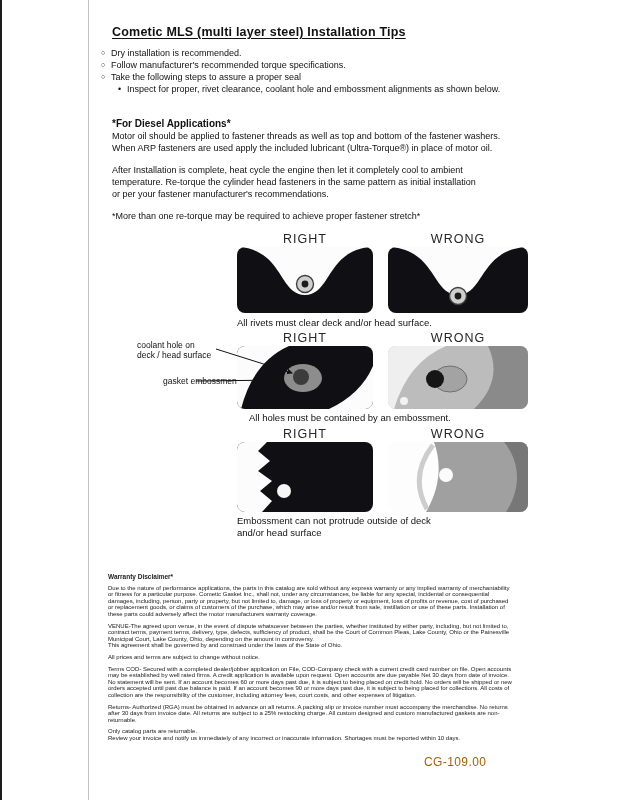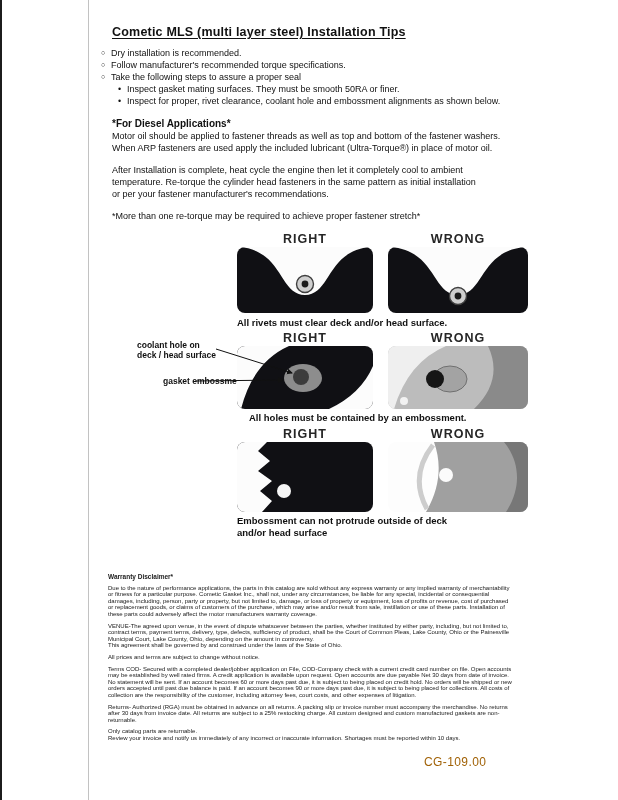--- a/index.html
+++ b/index.html
@@ -16,21 +16,21 @@
   .bullet { padding-left:10px; position:relative; }
   .bullet::before { content:"○"; position:absolute; left:0; top:0; font-size:7px; line-height:12px; }
   .sub-bullets { margin-left:17px; }
   .sub { padding-left:9px; position:relative; }
   .sub::before { content:"•"; position:absolute; left:0; top:0; font-size:9px; line-height:12px; }
 
   .diesel { position:absolute; left:112px; top:118px; width:402px; font-size:9px; line-height:12px; }
   .diesel-heading { font-weight:bold; font-size:10px; margin-bottom:0; }
   .diesel p { white-space:pre-line; margin-bottom:10px; }
 
-  .diagrams { position:absolute; left:0; top:230px; width:552px; height:330px;font-weight:bold; }
+  .diagrams { position:absolute; left:0; top:230px; width:552px; height:330px; }
   .dg-label { position:absolute; font-size:12.5px; letter-spacing:1px; color:#262626; text-align:center; }
   .dg-caption { position:absolute; font-size:9.5px; color:#111; white-space:pre-line; line-height:12px; }
   .panel { position:absolute; line-height:0; }
   .callout { position:absolute; font-size:8.5px; line-height:10px; color:#111; white-space:pre-line; }
   .arrows { position:absolute; left:0; top:0; width:618px; height:330px; pointer-events:none; }
 
   .warranty { position:absolute; left:108px; top:574px; width:404px; font-size:6px; line-height:6.6px; color:#1a1a1a; }
   .warranty-heading { font-weight:bold; font-size:6.5px; margin-bottom:4px; }
   .warranty p { margin-bottom:5px; white-space:pre-line; }
 
@@ -43,21 +43,20 @@
   <div class="edge-line"></div>
   <div class="margin-rule"></div>
 
   <h1 class="title">Cometic MLS (multi layer steel) Installation Tips</h1>
 
   <div class="bullets">
     <div class="bullet">Dry installation is recommended.</div>
     <div class="bullet">Follow manufacturer's recommended torque specifications.</div>
     <div class="bullet">Take the following steps to assure a proper seal</div>
     <div class="sub-bullets">
-      <div class="sub">Inspect gasket mating surfaces.  They must be smooth 50RA or finer.</div>
       <div class="sub">Inspect for proper, rivet clearance, coolant hole and embossment alignments as shown below.</div>
     </div>
   </div>
 
   <div class="diesel">
     <div class="diesel-heading">*For Diesel Applications*</div>
     <p>Motor oil should be applied to fastener threads as well as top and bottom of the fastener washers.
 When ARP fasteners are used apply the included lubricant (Ultra-Torque®) in place of motor oil.</p>
     <p>After Installation is complete, heat cycle the engine then let it completely cool to ambient
 temperature. Re-torque the cylinder head fasteners in the same pattern as initial installation

